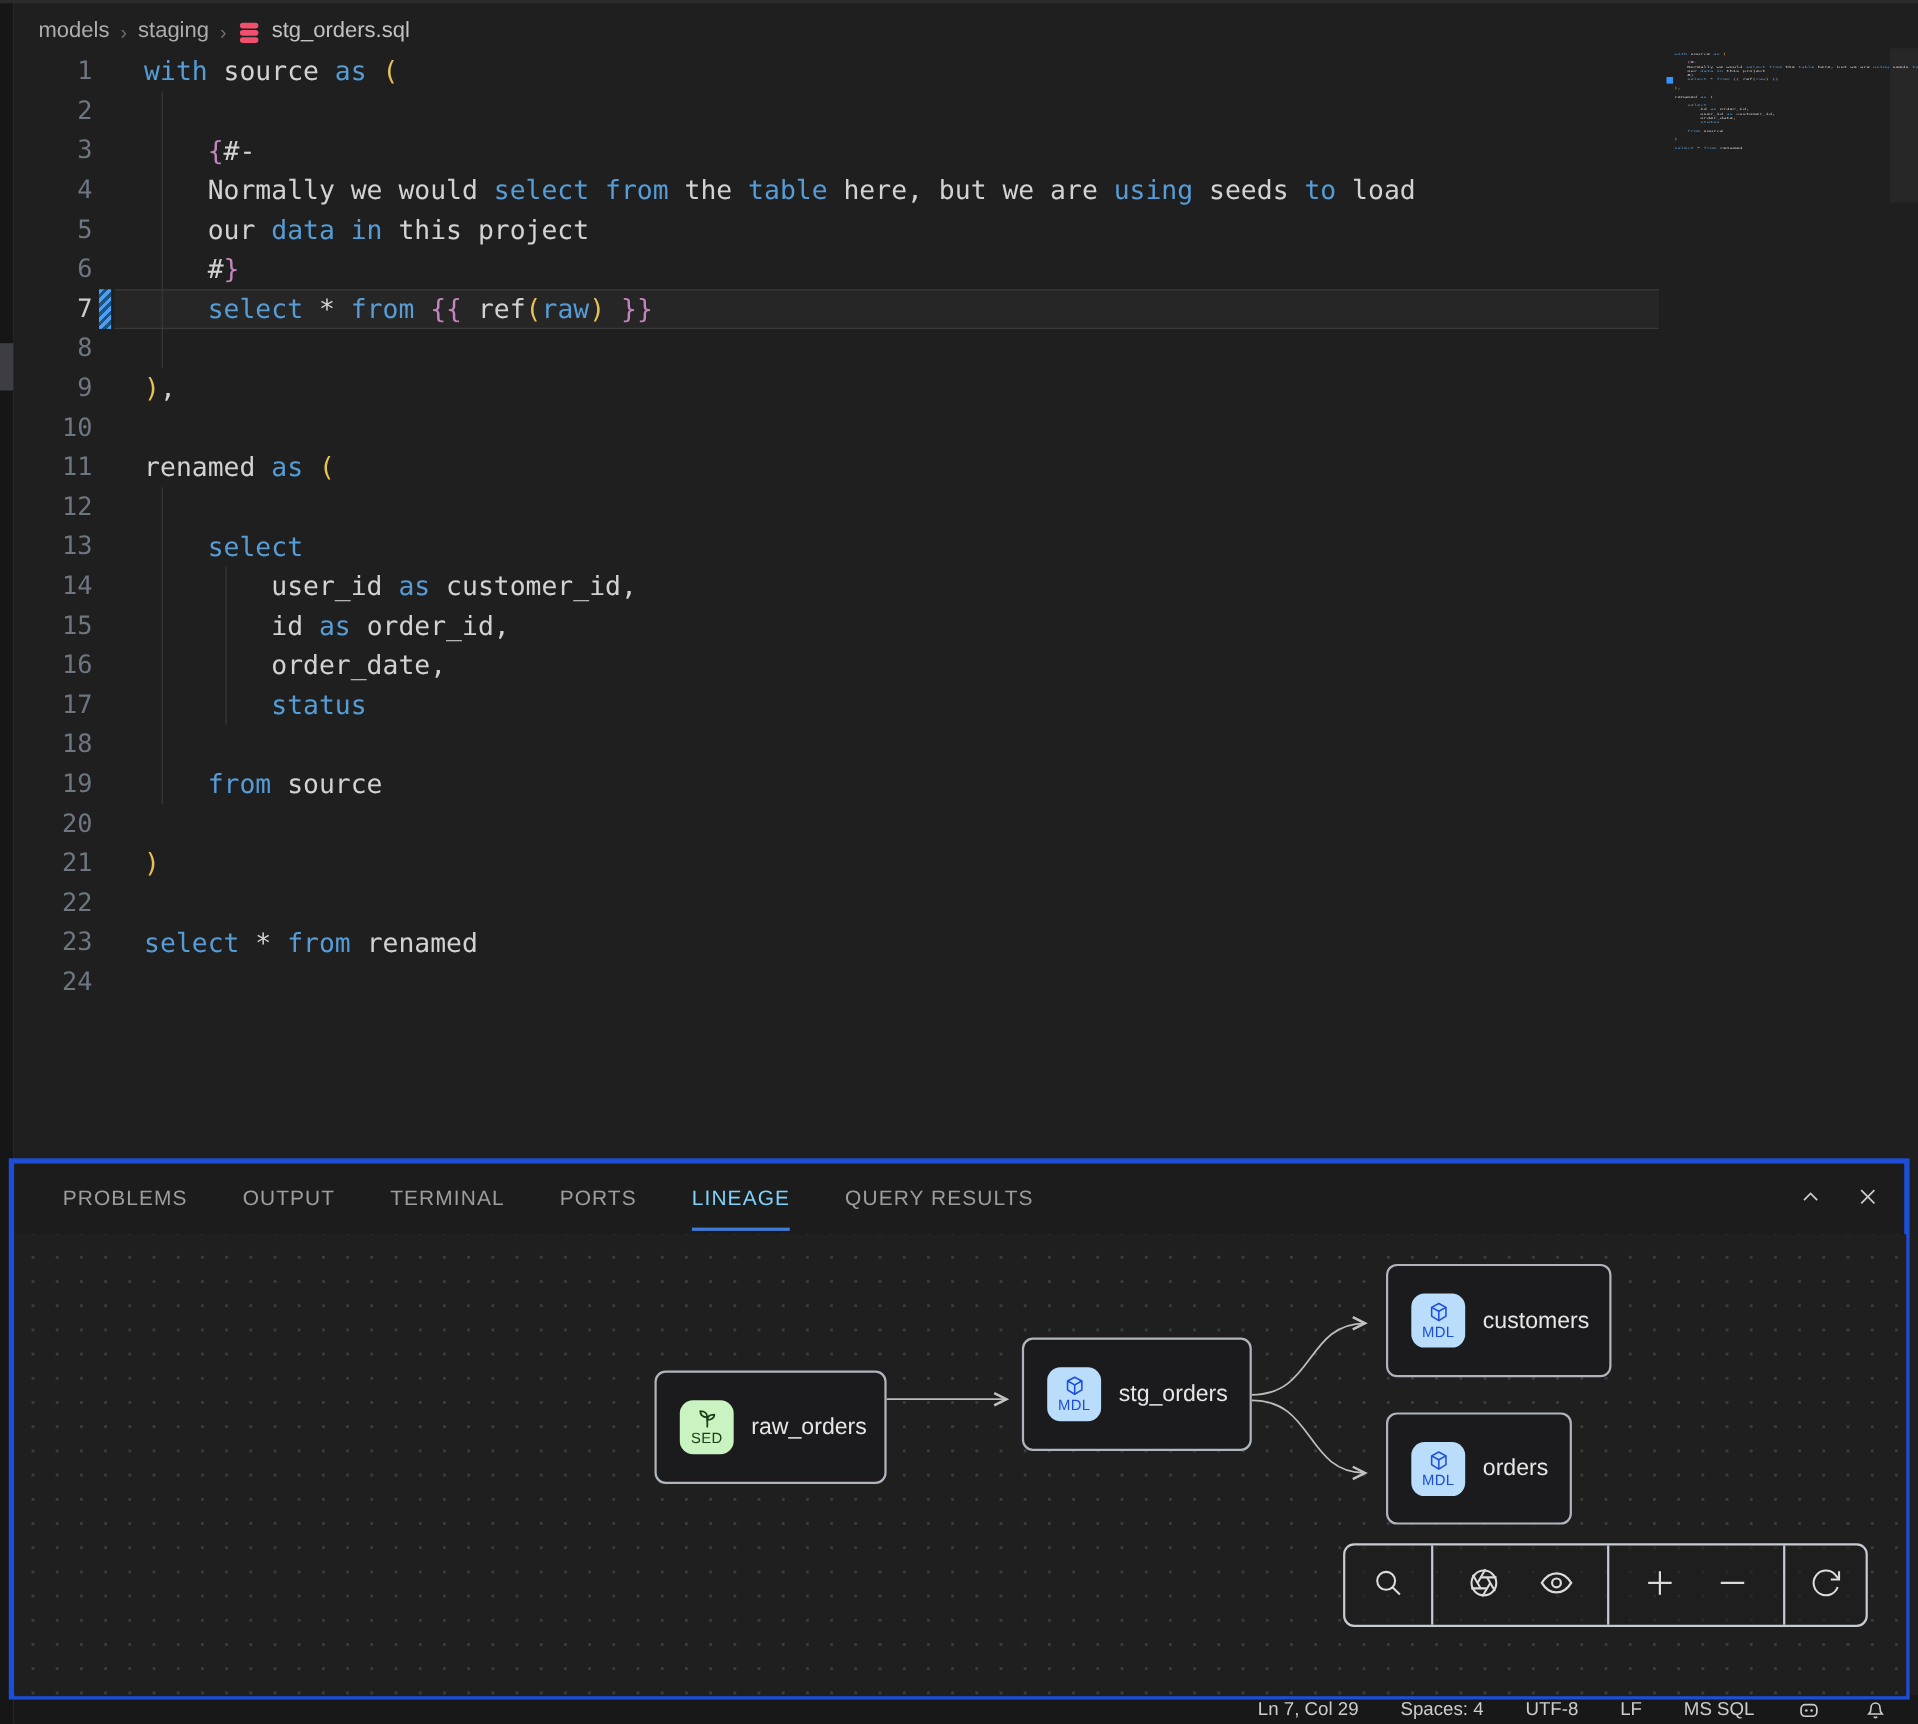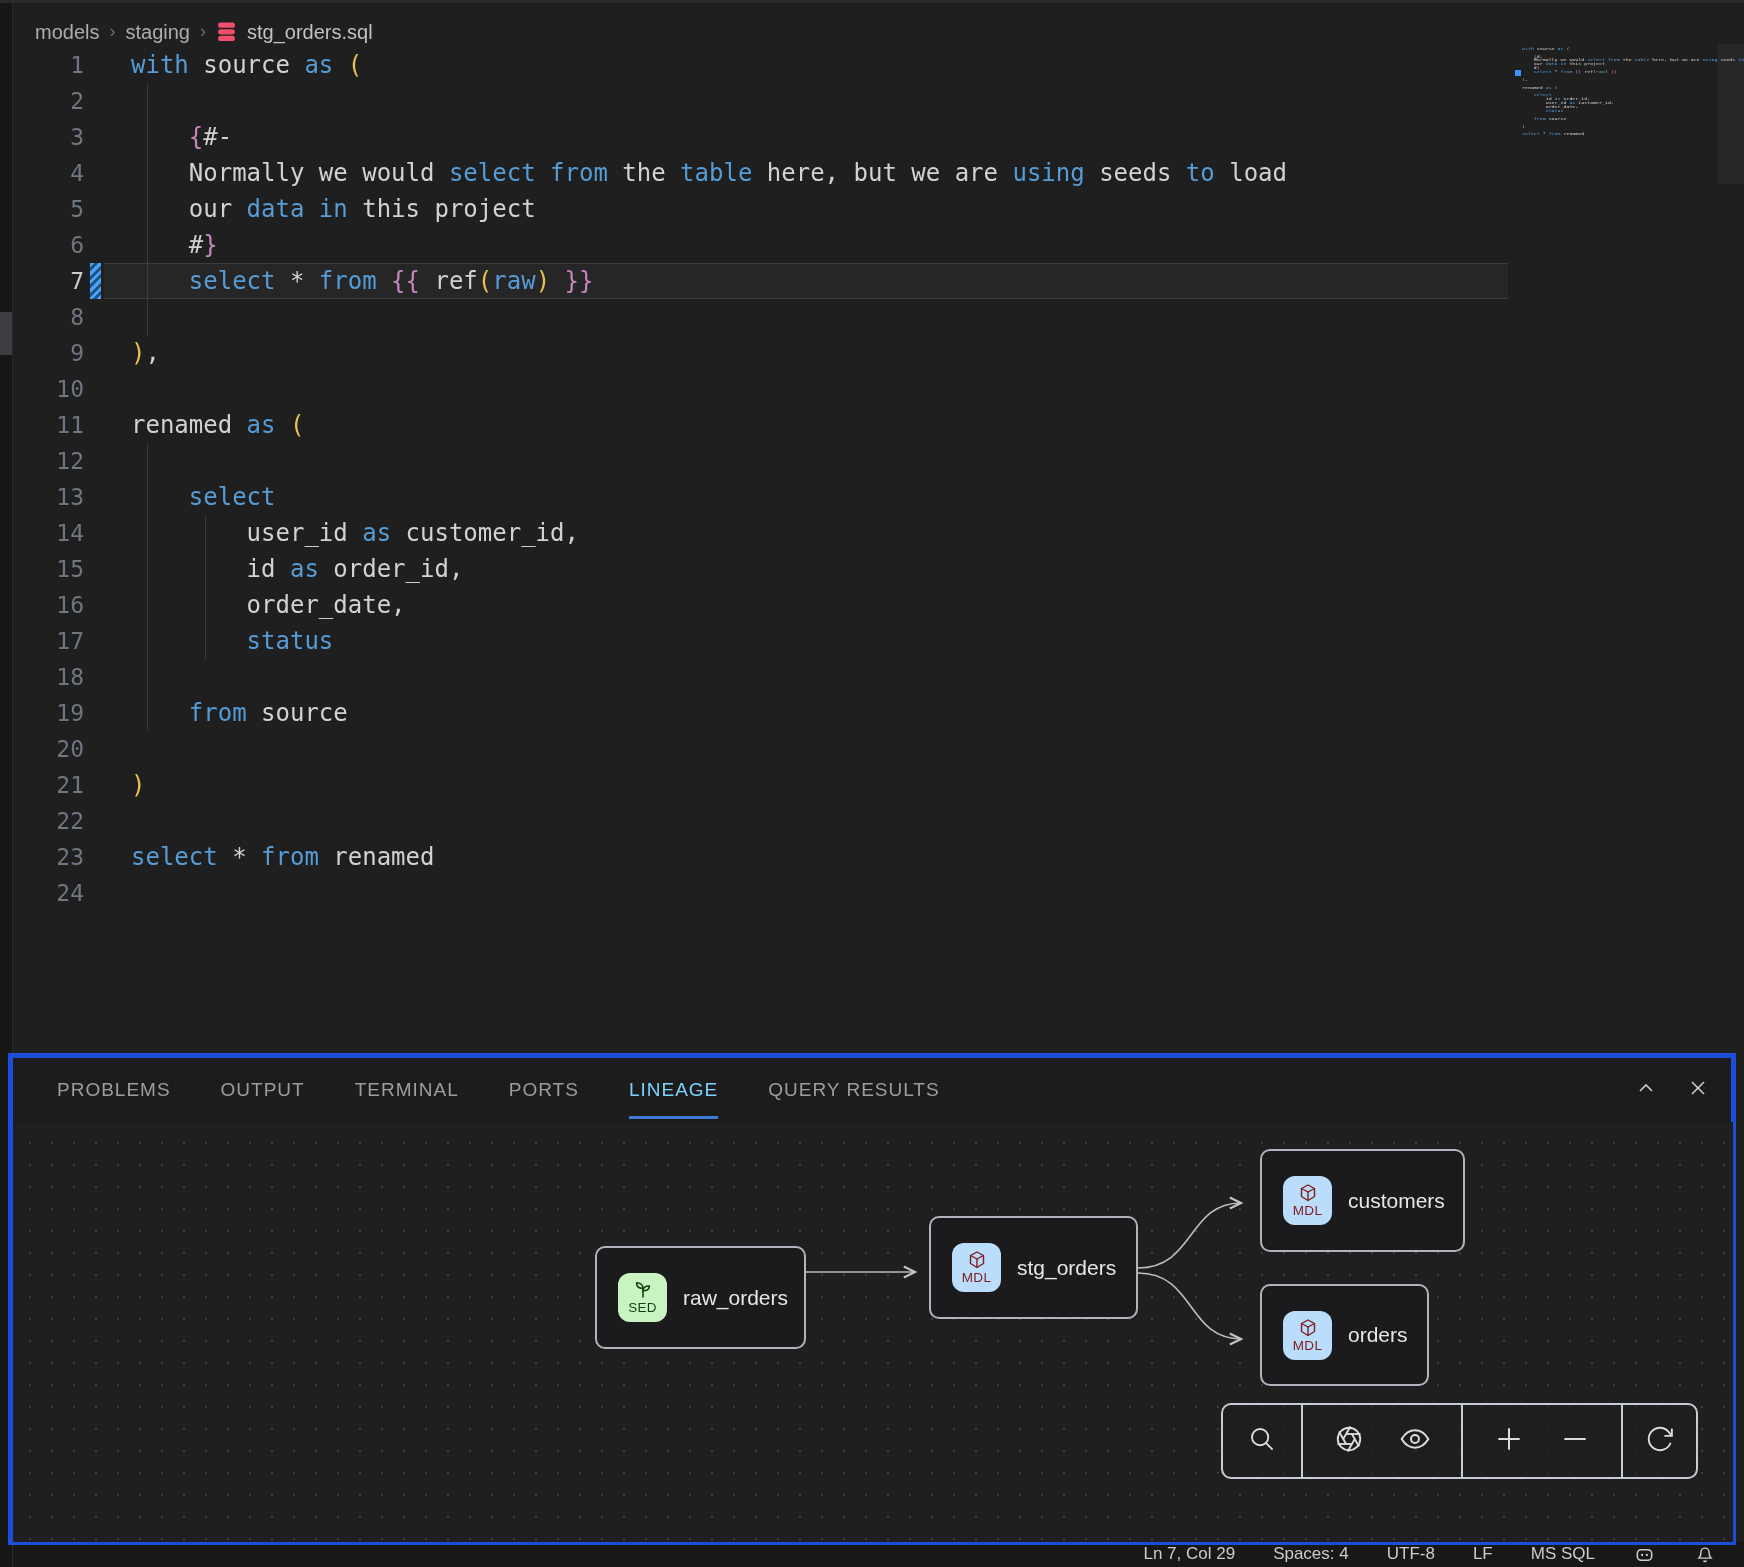--- a/index.html
+++ b/index.html
@@ -6,21 +6,21 @@
   html,body { width:1744px; height:1567px; background:#1f1f1f; overflow:hidden;
               font-family:"Liberation Sans", sans-serif; }
 
   
   .top-strip { position:absolute; left:0; top:0; width:1744px; height:3px; background:#2a2a2b; z-index:6; }
   .left-strip { position:absolute; left:0; top:0; width:13px; height:1567px; background:#161617;
                 border-right:1px solid #2b2b2c; z-index:5; }
   .left-strip-handle { position:absolute; left:0; top:312px; width:12px; height:43px; background:#3d3d44; }
 
   
-  .breadcrumb { position:absolute; left:35px; top:21px; height:30px; display:flex; align-items:flex-start;
+  .breadcrumb { position:absolute; left:35px; top:10px; height:30px; display:flex; align-items:flex-end;
                 gap:10px; color:#adadad; font-size:20px; z-index:4; }
   .breadcrumb .crumb { cursor:default; }
   .breadcrumb .sep { color:#6f6f6f; font-size:18px; }
   .breadcrumb .file { color:#c2c2c2; }
   .db-icon svg { display:block; }
 
   
   .editor { position:absolute; left:0; top:0; width:1744px; height:1053px; background:#1f1f1f; }
   .gutter { position:absolute; left:0; top:47px; width:84px; text-align:right;
             font-family:"DejaVu Sans Mono", monospace; font-size:23px; color:#6e7681; }
@@ -61,21 +61,21 @@
   
   .lineage { position:relative; width:1720px; height:420px; background:#1f1f20;
              background-image:radial-gradient(#3d3d3f 1.2px, transparent 1.4px);
              background-size:22px 22px; background-position:6px 10px; overflow:hidden; }
   .edges { position:absolute; left:0; top:0; width:1720px; height:420px; }
   .node { position:absolute; background:#1b1b1d; border:2px solid #b0b5bd; border-radius:10px;
           display:flex; align-items:center; padding-left:21px; gap:16px; cursor:pointer; }
   .badge { width:49px; height:49px; border-radius:12px; display:flex; flex-direction:column;
            align-items:center; justify-content:center; flex:0 0 auto; }
   .badge.seed { background:#c9f3c0; color:#173f17; }
-  .badge.model { background:#b9ddfb; color:#7f1d1d; }
+  .badge.model { background:#b9ddfb; color:#1d4ed8; }
   .badge .badge-label { font-size:13.5px; font-weight:500; letter-spacing:0.3px; margin-top:0px; }
   .badge svg { display:block; }
   .node-label { color:#e6e6e6; font-size:21px; }
 
   .lineage-toolbar { position:absolute; left:1208px; top:281px; width:477px; height:76px;
                      border:2px solid #c6ccd3; border-radius:10px; display:flex; background:rgba(30,30,30,0.6); }
   .tb-cell { display:flex; align-items:center; justify-content:space-evenly; height:100%; }
   .tb-cell + .tb-cell { border-left:2px solid #c6ccd3; }
   .tb-btn { width:40px; height:40px; display:flex; align-items:center; justify-content:center; cursor:pointer; }
   .tb-btn svg { stroke:#dcdcdc; }

